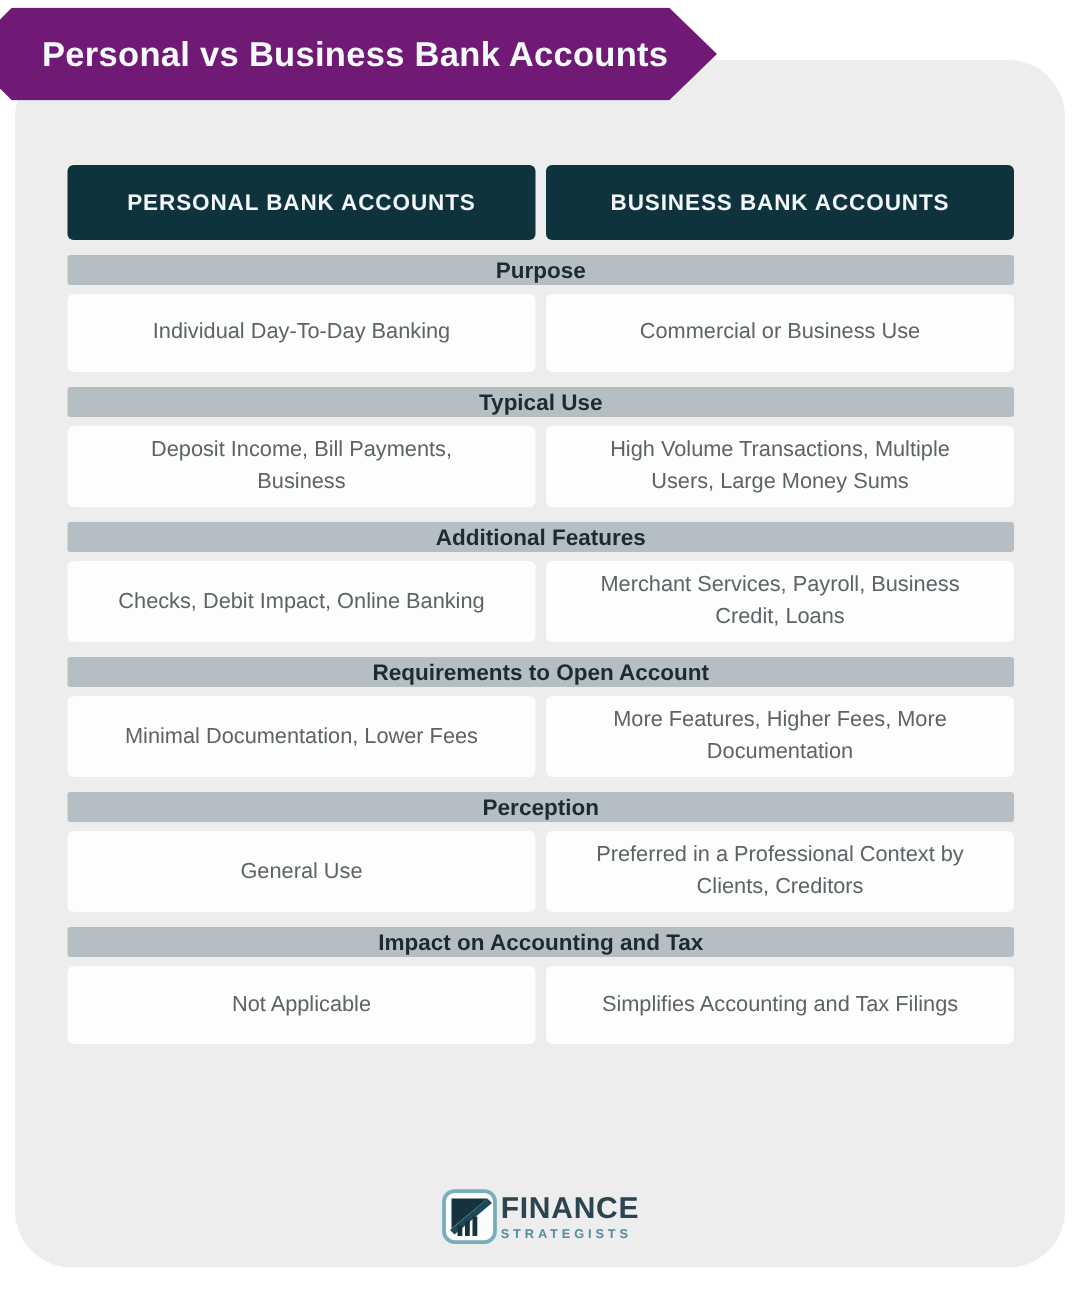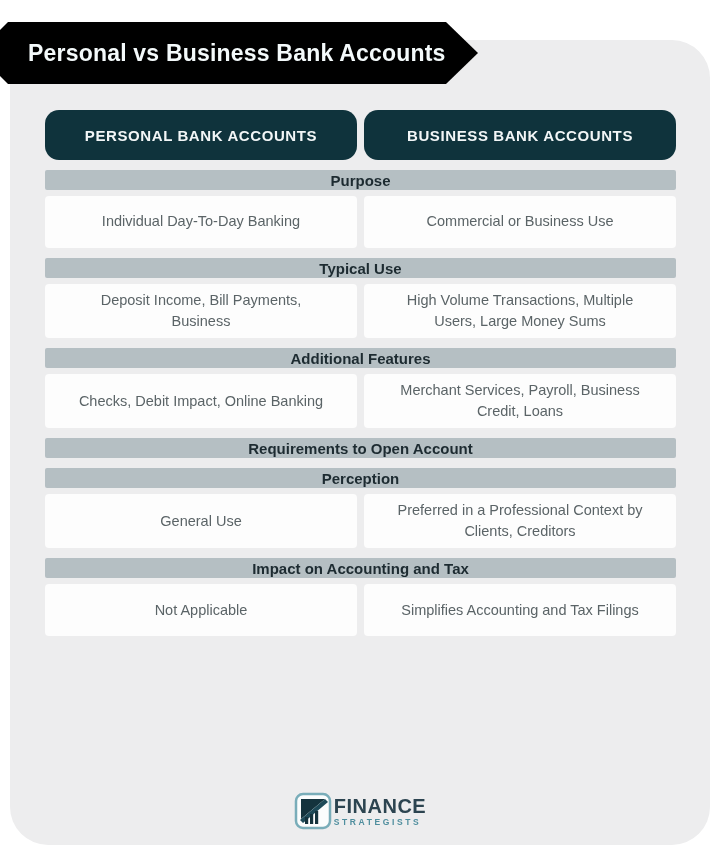--- a/index.html
+++ b/index.html
@@ -14,23 +14,23 @@
   .card{
     position:absolute;
     left:10px;top:40px;
     width:700px;height:805px;
     background:#ededee;
     border-radius:38px;
   }
   
   .banner{
     position:absolute;
-    left:0;top:22px;
+    left:0;top:5px;
     width:478px;height:62px;
-    background:#000000;
+    background:#701a75;
     clip-path:polygon(0 8px,8px 0,446px 0,100% 50%,446px 100%,8px 100%,0 calc(100% - 8px));
     display:flex;align-items:center;
     z-index:2;
   }
   .banner-title{
     color:#f4fafb;
     font-size:23px;
     font-weight:bold;
     padding-left:28px;
     letter-spacing:0.2px;
@@ -48,21 +48,21 @@
     display:flex;gap:7px;height:50px;
   }
   .col-header{
     flex:1;
     background:#0f333c;
     color:#f2f6f7;
     font-weight:bold;
     font-size:15px;
     letter-spacing:0.6px;
     display:flex;align-items:center;justify-content:center;
-    border-radius:14px;
+    border-radius:4px;
     text-align:center;
   }
   .section-band{
     margin-top:10px;
     height:20px;
     background:#b5bfc3;
     display:flex;align-items:center;justify-content:center;
     border-radius:2px;
   }
   .section-title{
@@ -142,20 +142,24 @@
     <div class="section-title">Additional Features</div>
   </div>
   <div class="data-row">
     <div class="data-cell">Checks, Debit Impact, Online Banking</div>
     <div class="data-cell">Merchant Services, Payroll, Business Credit, Loans</div>
   </div>
 
   <div class="section-band">
     <div class="section-title">Requirements to Open Account</div>
   </div>
+  <div class="data-row">
+    <div class="data-cell">Minimal Documentation, Lower Fees</div>
+    <div class="data-cell">More Features, Higher Fees, More Documentation</div>
+  </div>
 
   <div class="section-band">
     <div class="section-title">Perception</div>
   </div>
   <div class="data-row">
     <div class="data-cell">General Use</div>
     <div class="data-cell">Preferred in a Professional Context by Clients, Creditors</div>
   </div>
 
   <div class="section-band">

